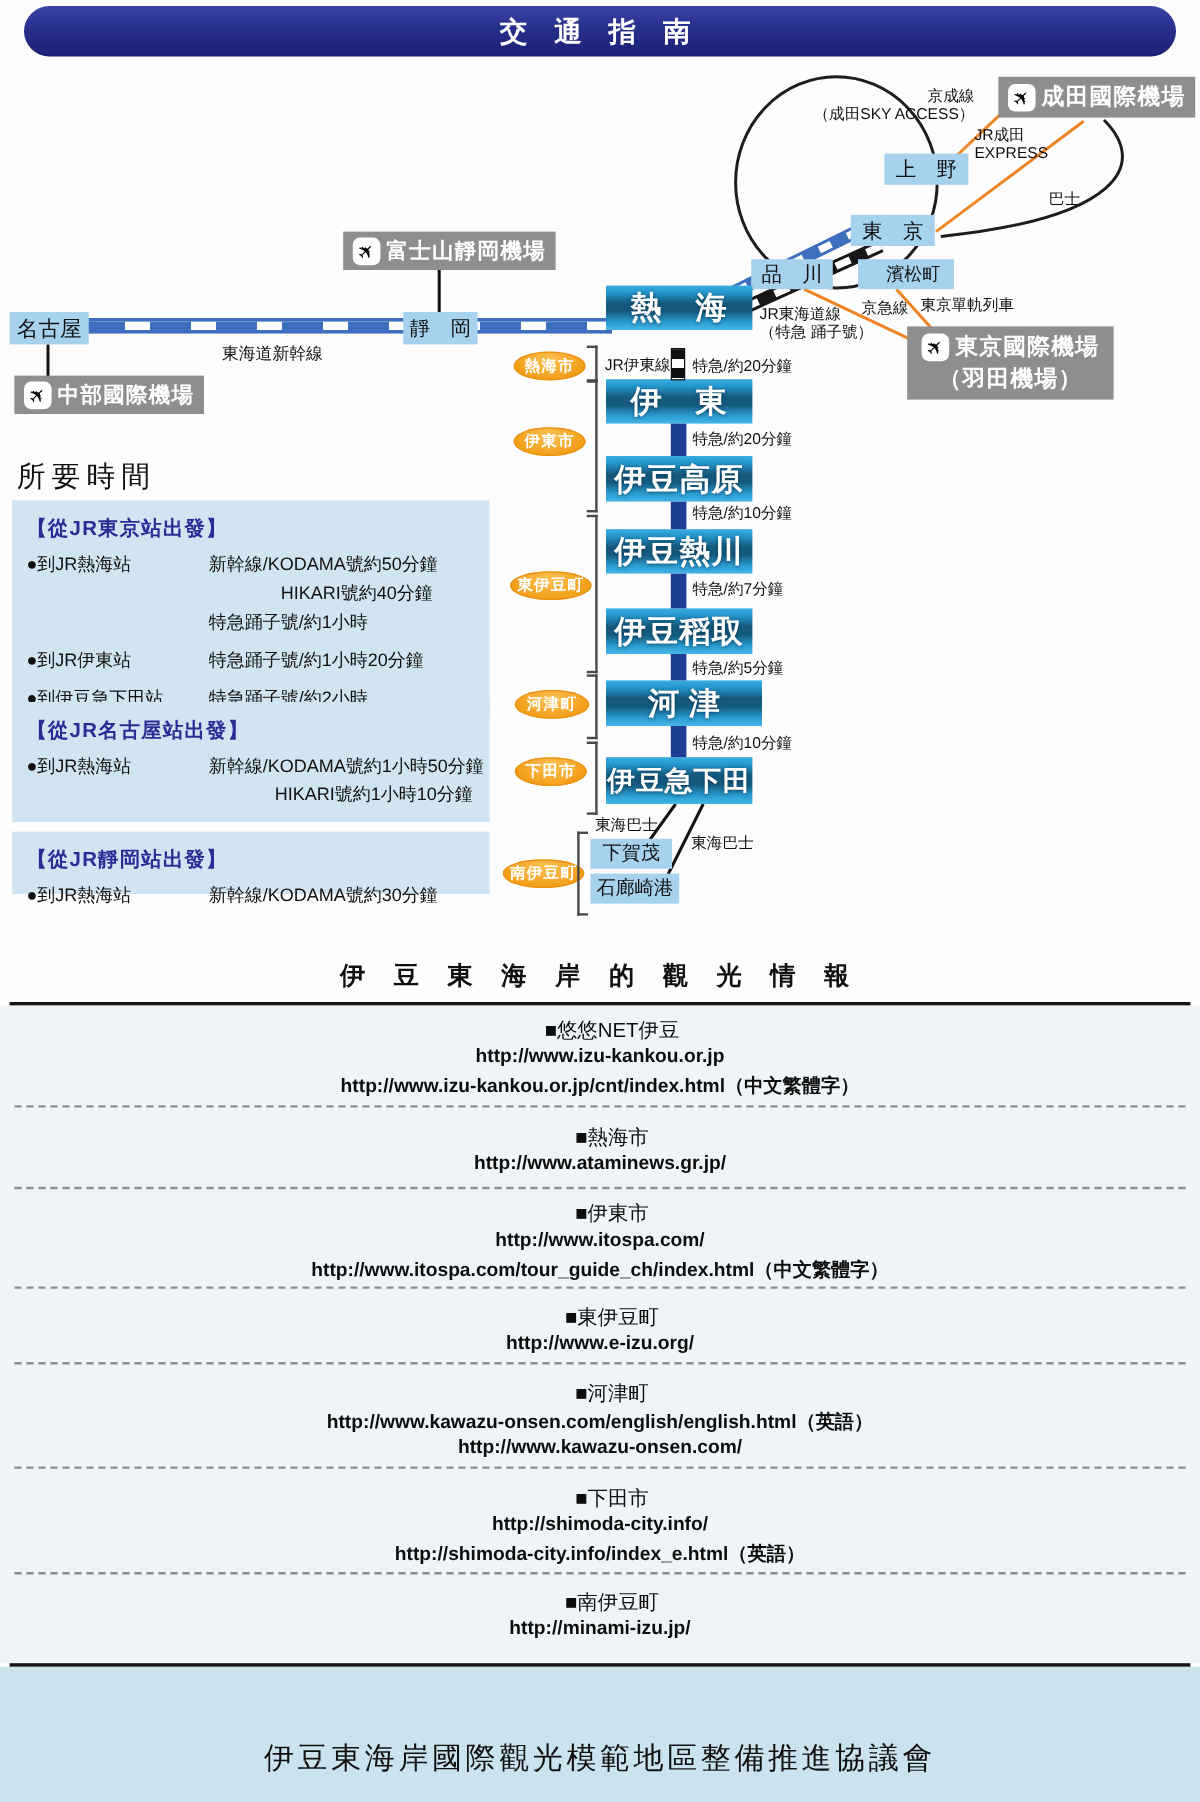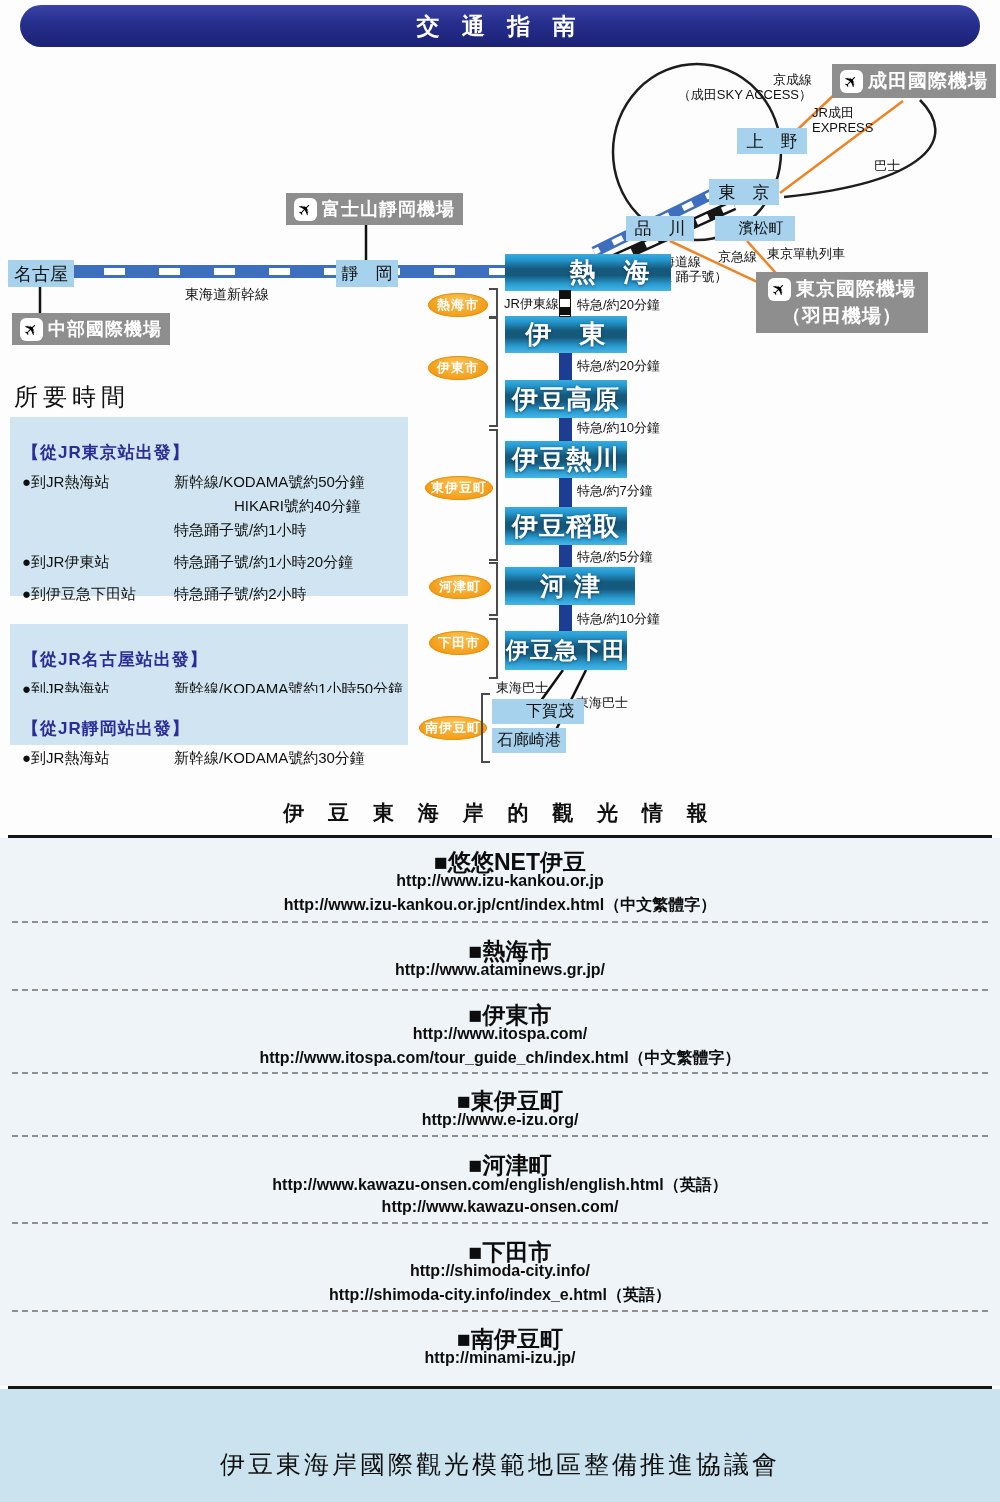--- a/index.html
+++ b/index.html
@@ -49,34 +49,34 @@
 
   .lbl{position:absolute;font-size:13px;color:#101010;white-space:nowrap;line-height:15px;}
   .seg{position:absolute;left:577px;font-size:13px;color:#101010;white-space:nowrap;}
 
   .shinkansen{position:absolute;left:70px;top:265px;width:440px;height:13px;box-sizing:border-box;
               border-top:3px solid #3e6fbe;border-bottom:3px solid #3e6fbe;
               background:repeating-linear-gradient(90deg,#3e6fbe 0 34px,#ffffff 34px 55px);}
 
   .sec-title{position:absolute;font-size:24px;letter-spacing:5px;color:#101010;}
 
-  .tbox{position:absolute;background:#d0e5f1;box-sizing:border-box;padding:24px 12px 4px;}
+  .tbox{position:absolute;background:#d0e5f1;box-sizing:border-box;padding:12px 12px 4px;}
   .theading{color:#2c2c96;font-size:17px;font-weight:bold;margin-bottom:9px;letter-spacing:1px;}
   .trow{display:flex;font-size:15px;color:#101010;margin-bottom:8px;}
   .trow .dest{width:152px;flex:none;}
   .trow .vals{flex:1;}
   .vals > div{margin-bottom:5px;white-space:nowrap;}
   .vals .indent{padding-left:60px;}
 
   .info-title{position:absolute;left:0;top:799px;width:1000px;text-align:center;
               font-size:21px;letter-spacing:9px;font-weight:bold;}
   .hr{position:absolute;left:8px;width:984px;height:3px;background:#151515;}
   .info-bg{position:absolute;left:0;top:838px;width:1000px;height:548px;background:#eef4f7;}
   .info-entry{position:absolute;left:0;width:1000px;text-align:center;color:#0d0d0d;}
-  .info-name{font-size:23px;font-weight:bold;height:25px;margin-left:20px;}
+  .info-name{font-size:17px;font-weight:normal;height:25px;margin-left:20px;}
   .info-url{font-size:16px;font-weight:bold;height:23px;}
   .dash{position:absolute;left:12px;width:976px;border-top:2px dashed #8f8f8f;}
 
   .footer-band{position:absolute;left:0;top:1389px;width:1000px;height:113px;background:#cbe3ef;}
   .footer-text{position:absolute;left:0;top:1448px;width:1000px;text-align:center;
                font-size:25px;letter-spacing:3px;color:#101010;}
 </style>
 </head>
 <body>
 
@@ -151,21 +151,21 @@
   <div class="airport haneda" style="left:756px;top:272px;width:156px;">
     <div class="row1">
       <span class="plane-badge">
           <span>✈</span>
         </span>
       <span>東京國際機場</span>
     </div>
     <div>（羽田機場）</div>
   </div>
 
-  <div class="st-big" style="top:254px;height:37px;padding-left:44px;">熱　海</div>
+  <div class="st-big" style="top:238px;height:37px;">熱　海</div>
   <div class="st-big" style="top:316px;height:37px;">伊　東</div>
   <div class="st-big" style="top:380px;height:38px;">伊豆高原</div>
   <div class="st-big" style="top:441px;height:37px;">伊豆熱川</div>
   <div class="st-big" style="top:507px;height:38px;">伊豆稻取</div>
   <div class="st-big" style="top:567px;height:38px;letter-spacing:8px;padding-left:8px;">河津</div>
   <div class="st-big" style="top:631px;height:39px;font-size:23px;">伊豆急下田</div>
 
   <div class="stripe-bw" style="top:290px;height:27px;"></div>
   <div class="connector" style="top:353px;height:27px;"></div>
   <div class="connector" style="top:418px;height:23px;"></div>
@@ -190,21 +190,21 @@
 
   <div class="bracket-r" style="top:288px;height:26px;"></div>
   <div class="bracket-r" style="top:317px;height:106px;"></div>
   <div class="bracket-r" style="top:429px;height:128px;"></div>
   <div class="bracket-r" style="top:562px;height:50px;"></div>
   <div class="bracket-r" style="top:618px;height:57px;"></div>
   <div class="bracket-l" style="left:481px;top:693px;height:66px;"></div>
 
   <div class="lbl" style="left:496px;top:680px;">東海巴士</div>
   <div class="lbl" style="left:576px;top:695px;">東海巴士</div>
-  <div class="st-small" style="left:492px;top:699px;width:68px;height:25px;font-size:16px;padding-left:24px;">下賀茂</div>
+  <div class="st-small" style="left:492px;top:699px;width:68px;height:25px;font-size:16px;">下賀茂</div>
   <div class="st-small" style="left:492px;top:728px;width:74px;height:25px;font-size:16px;">石廊崎港</div>
 
   <div class="sec-title" style="left:14px;top:381px;">所要時間</div>
 
   <div class="tbox" style="left:10px;top:417px;width:398px;height:179px;">
     <div class="theading">【從JR東京站出發】</div>
     <div class="trow">
       <div class="dest">●到JR熱海站</div>
       <div class="vals">
         <div>新幹線/KODAMA號約50分鐘</div>
@@ -219,21 +219,21 @@
         </div>
     </div>
     <div class="trow">
       <div class="dest">●到伊豆急下田站</div>
       <div class="vals">
           <div>特急踊子號/約2小時</div>
         </div>
     </div>
   </div>
 
-  <div class="tbox" style="left:10px;top:624px;width:398px;height:100px;">
+  <div class="tbox" style="left:10px;top:585px;width:398px;height:100px;">
     <div class="theading">【從JR名古屋站出發】</div>
     <div class="trow">
       <div class="dest">●到JR熱海站</div>
       <div class="vals">
         <div>新幹線/KODAMA號約1小時50分鐘</div>
         <div class="indent" style="padding-left:55px;">HIKARI號約1小時10分鐘</div>
       </div>
     </div>
   </div>
 

